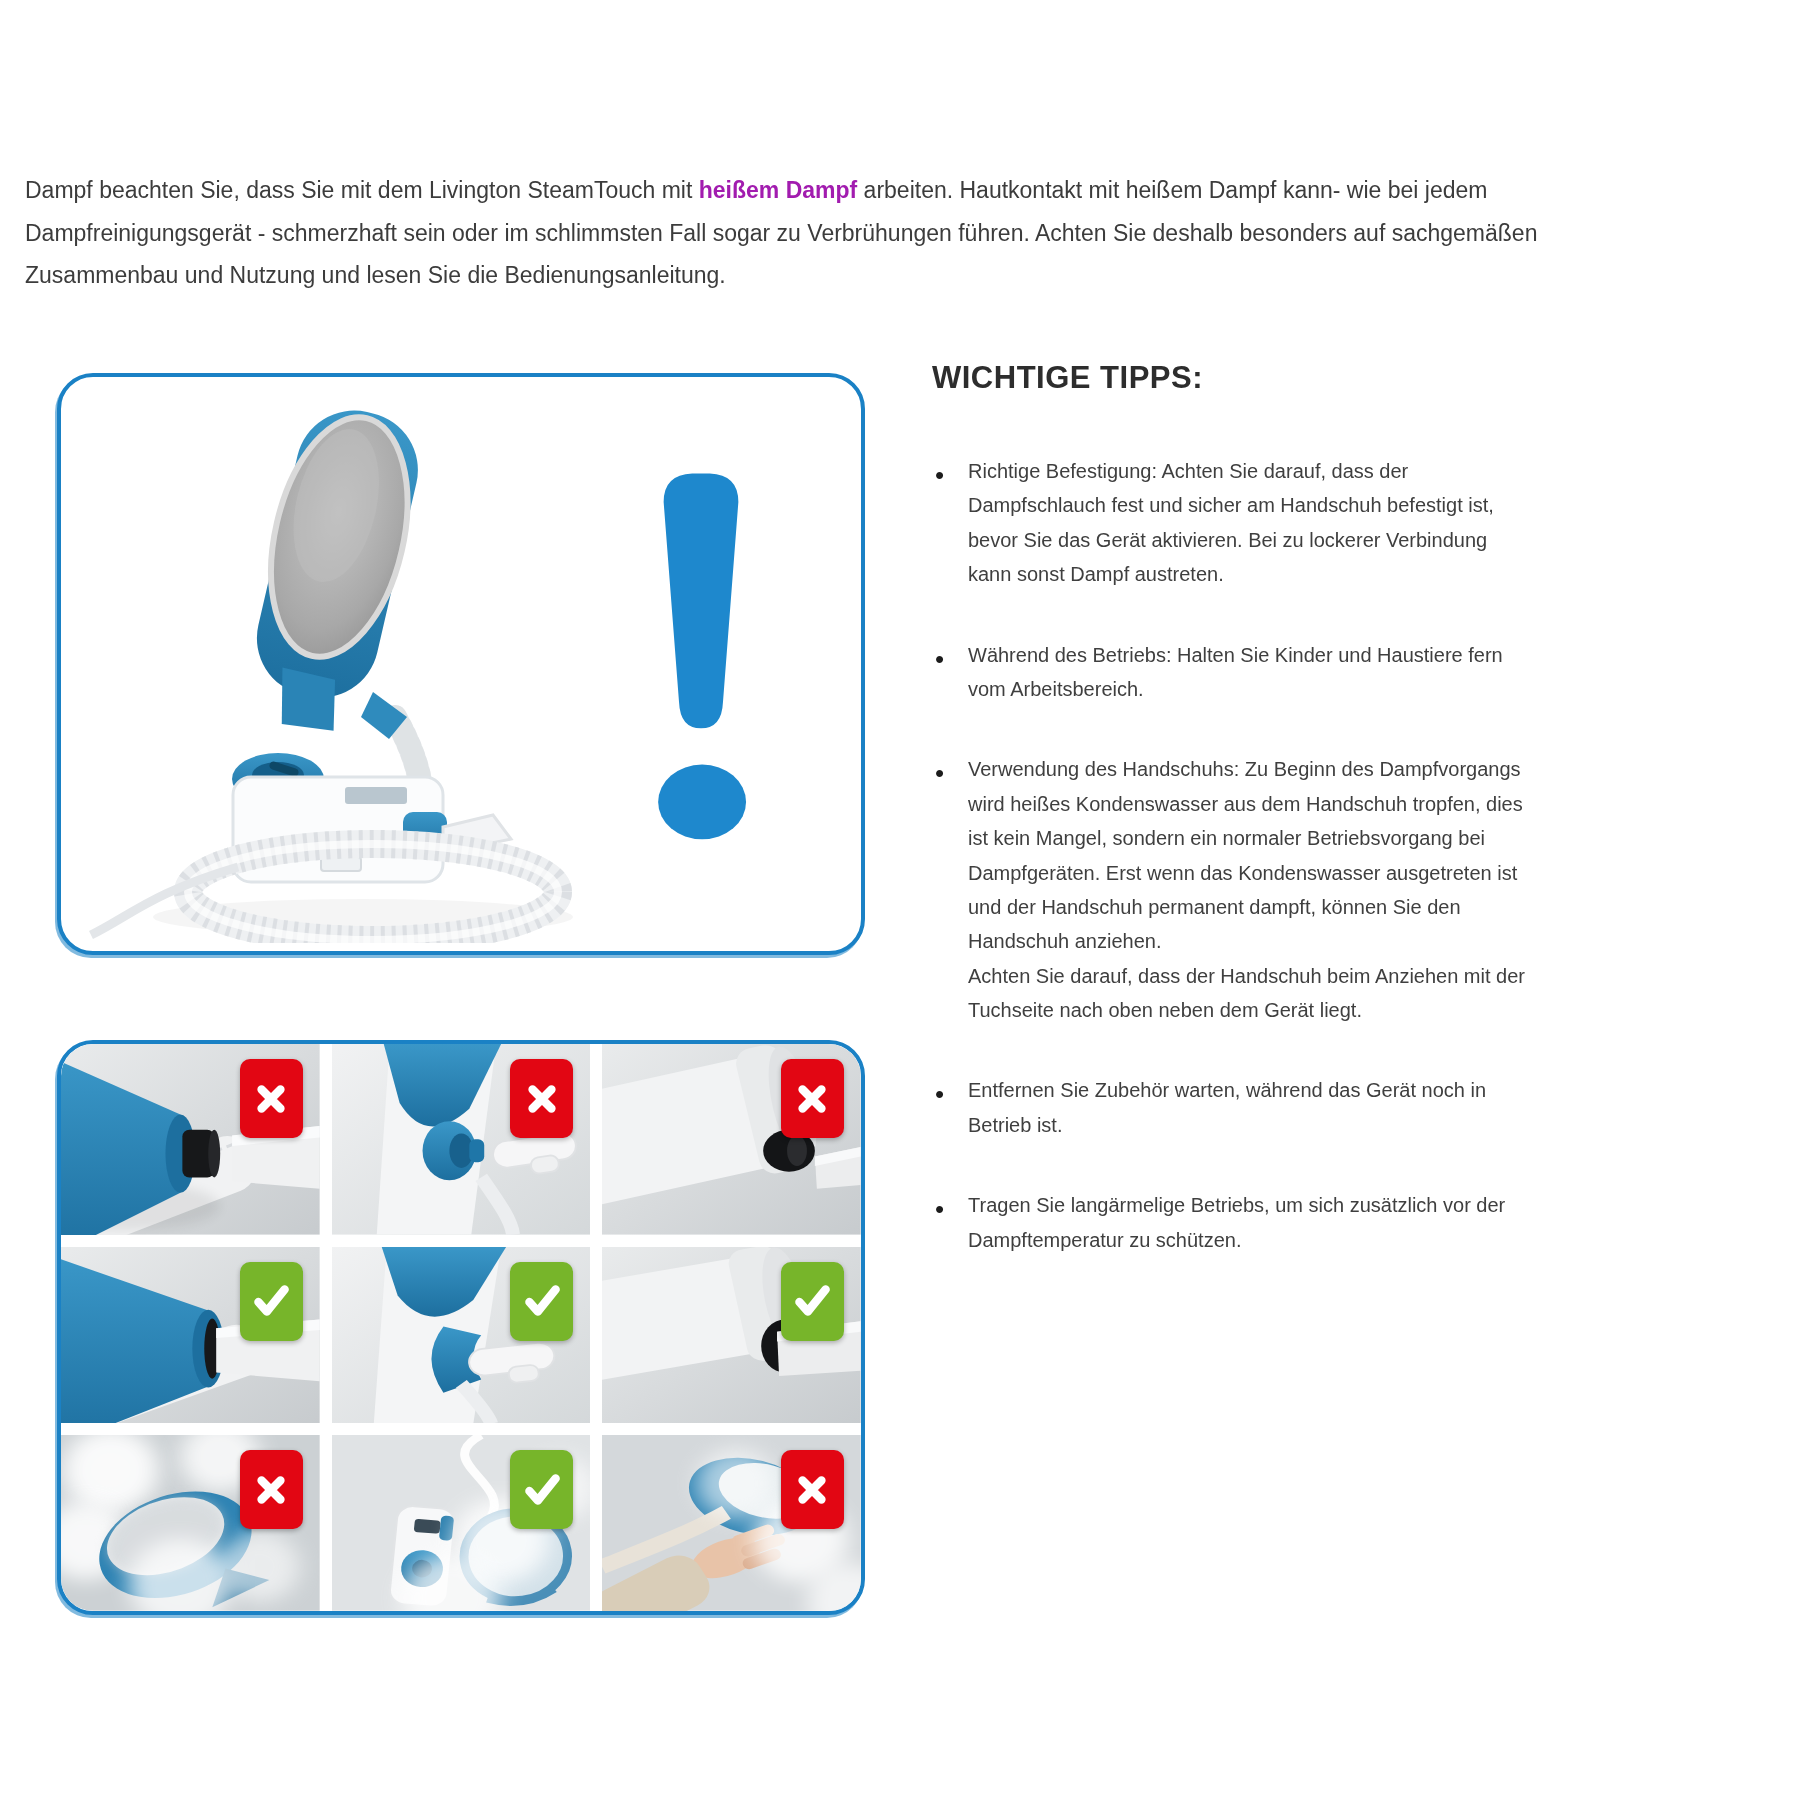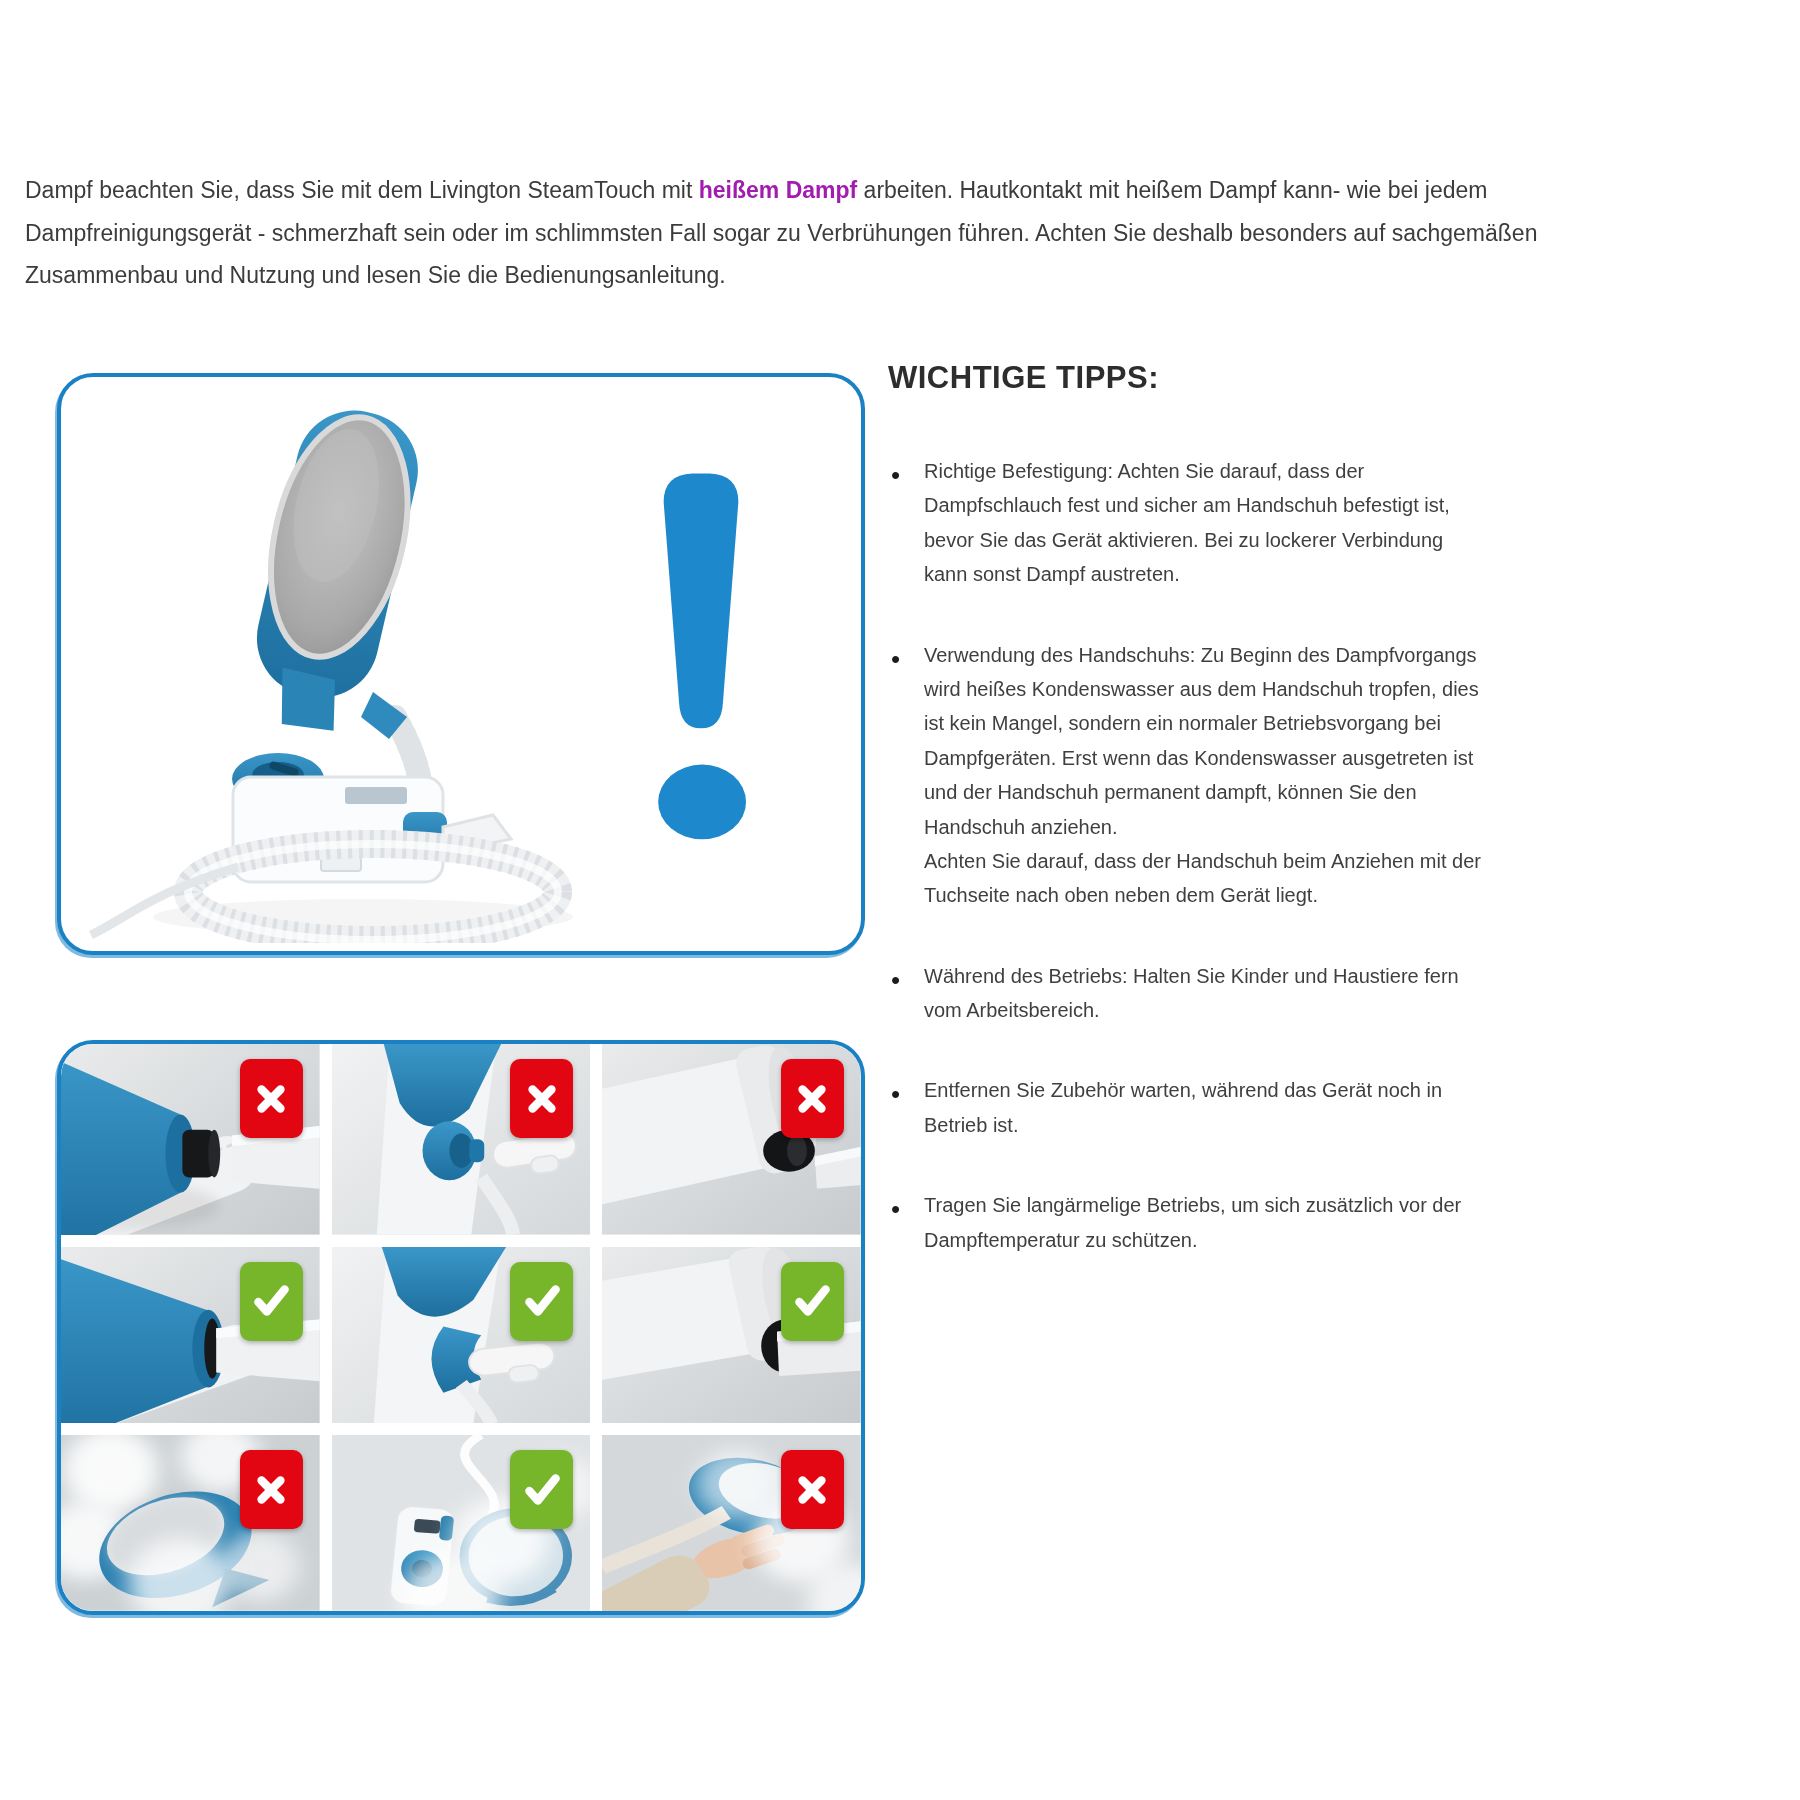--- a/index.html
+++ b/index.html
@@ -35,21 +35,21 @@
   .badge {
     position:absolute; top:15px; right:17px; width:63px; height:79px;
     border-radius:10px; display:flex; align-items:center; justify-content:center;
     box-shadow:0 2px 5px rgba(0,0,0,.28);
   }
   .badge svg { width:42px; height:42px; }
   .badge .glyph-x, .badge .glyph-check { display:none; }
   .badge-x .glyph-x { display:block; }
   .badge-check .glyph-check { display:block; }
   
-  .tips { position:absolute; left:888px; top:360px; width:600px; }
+  .tips { position:absolute; left:932px; top:360px; width:600px; }
   .tips h2 {
     margin:0 0 58px 0; font-size:31px; letter-spacing:.5px; color:#2d2d2d;
     font-weight:bold;
   }
   .tips ul { list-style:none; margin:0; padding:0; }
   .tips li {
     position:relative; padding-left:36px; margin-bottom:46px;
     font-size:20px; line-height:1.72; color:#3f3f3f; white-space:pre-line;
   }
   .tips li::before {
@@ -337,19 +337,19 @@
       </div>
     </div>
 
   </div>
 </div>
 
 <div class="tips">
   <h2>WICHTIGE TIPPS:</h2>
   <ul>
     <li>Richtige Befestigung: Achten Sie darauf, dass der Dampfschlauch fest und sicher am Handschuh befestigt ist, bevor Sie das Gerät aktivieren. Bei zu lockerer Verbindung kann sonst Dampf austreten.</li>
+    <li>Während des Betriebs: Halten Sie Kinder und Haustiere fern vom Arbeitsbereich.</li>
     <li>Verwendung des Handschuhs: Zu Beginn des Dampfvorgangs wird heißes Kondenswasser aus dem Handschuh tropfen, dies ist kein Mangel, sondern ein normaler Betriebsvorgang bei Dampfgeräten. Erst wenn das Kondenswasser ausgetreten ist und der Handschuh permanent dampft, können Sie den Handschuh anziehen.
 Achten Sie darauf, dass der Handschuh beim Anziehen mit der Tuchseite nach oben neben dem Gerät liegt.</li>
-    <li>Während des Betriebs: Halten Sie Kinder und Haustiere fern vom Arbeitsbereich.</li>
     <li>Entfernen Sie Zubehör warten, während das Gerät noch in Betrieb ist.</li>
     <li>Tragen Sie langärmelige Betriebs, um sich zusätzlich vor der Dampftemperatur zu schützen.</li>
   </ul>
 </div>
 
 </body></html>

